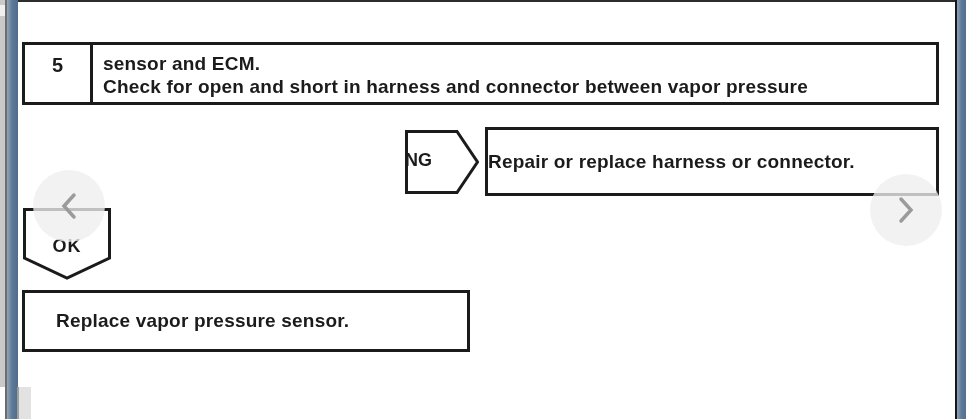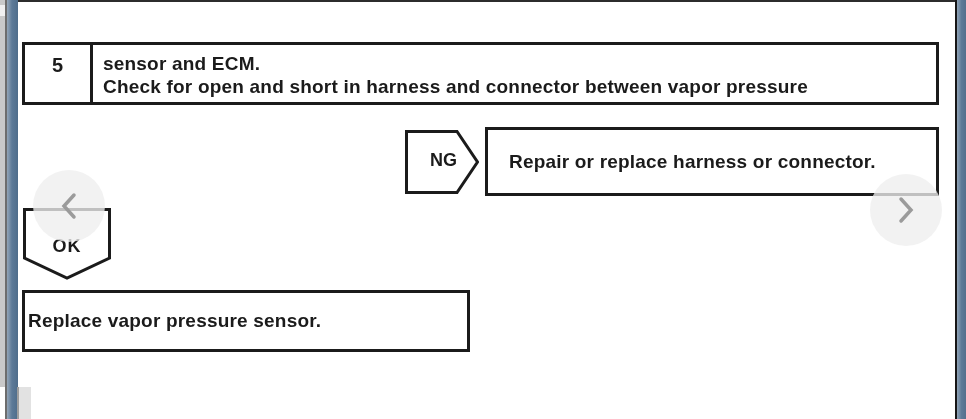--- a/index.html
+++ b/index.html
@@ -26,29 +26,29 @@
   .fc-box{position:absolute;box-sizing:border-box;border:3px solid #1b1b1b;background:#fff;}
   .step-box{left:22px;top:42px;width:917px;height:63px;display:flex;}
   .step-number-cell{width:68px;border-right:3px solid #1b1b1b;box-sizing:border-box;
     display:flex;justify-content:center;padding-top:9px;
     font-size:20px;font-weight:bold;}
   .step-text{flex:1;padding:7px 12px 0 10px;font-size:19px;font-weight:bold;
     line-height:23px;letter-spacing:0.2px;}
   .step-text div{white-space:nowrap;}
 
   .repair-box{left:485px;top:127px;width:454px;height:69px;display:flex;align-items:center;
-    padding-left:21px;font-size:19px;font-weight:bold;letter-spacing:0.2px;}
+    font-size:19px;font-weight:bold;letter-spacing:0.2px;}
   .replace-box{left:22px;top:290px;width:448px;height:62px;display:flex;align-items:center;
-    padding-left:3px;font-size:19px;font-weight:bold;letter-spacing:0.2px;}
+    padding-left:31px;font-size:19px;font-weight:bold;letter-spacing:0.2px;}
 
   
   .pent{position:absolute;}
   .pent svg{display:block;}
   .ng-pent{left:405px;top:130px;width:74px;height:64px;}
-  .ng-label{position:absolute;left:0;top:20px;width:52px;text-align:right;
+  .ng-label{position:absolute;left:0;top:20px;width:52px;text-align:left;
     font-size:18px;font-weight:bold;}
   .ok-pent{left:23px;top:208px;width:88px;height:72px;}
   .ok-label{position:absolute;left:0;top:28px;width:88px;text-align:center;
     font-size:18px;font-weight:bold;letter-spacing:1px;}
 
   
   .nav-btn{position:absolute;width:72px;height:72px;border-radius:50%;
     background:rgba(238,238,238,0.78);display:flex;align-items:center;justify-content:center;
     z-index:5;border:none;cursor:pointer;padding:0;}
   .nav-prev{left:33px;top:170px;}

